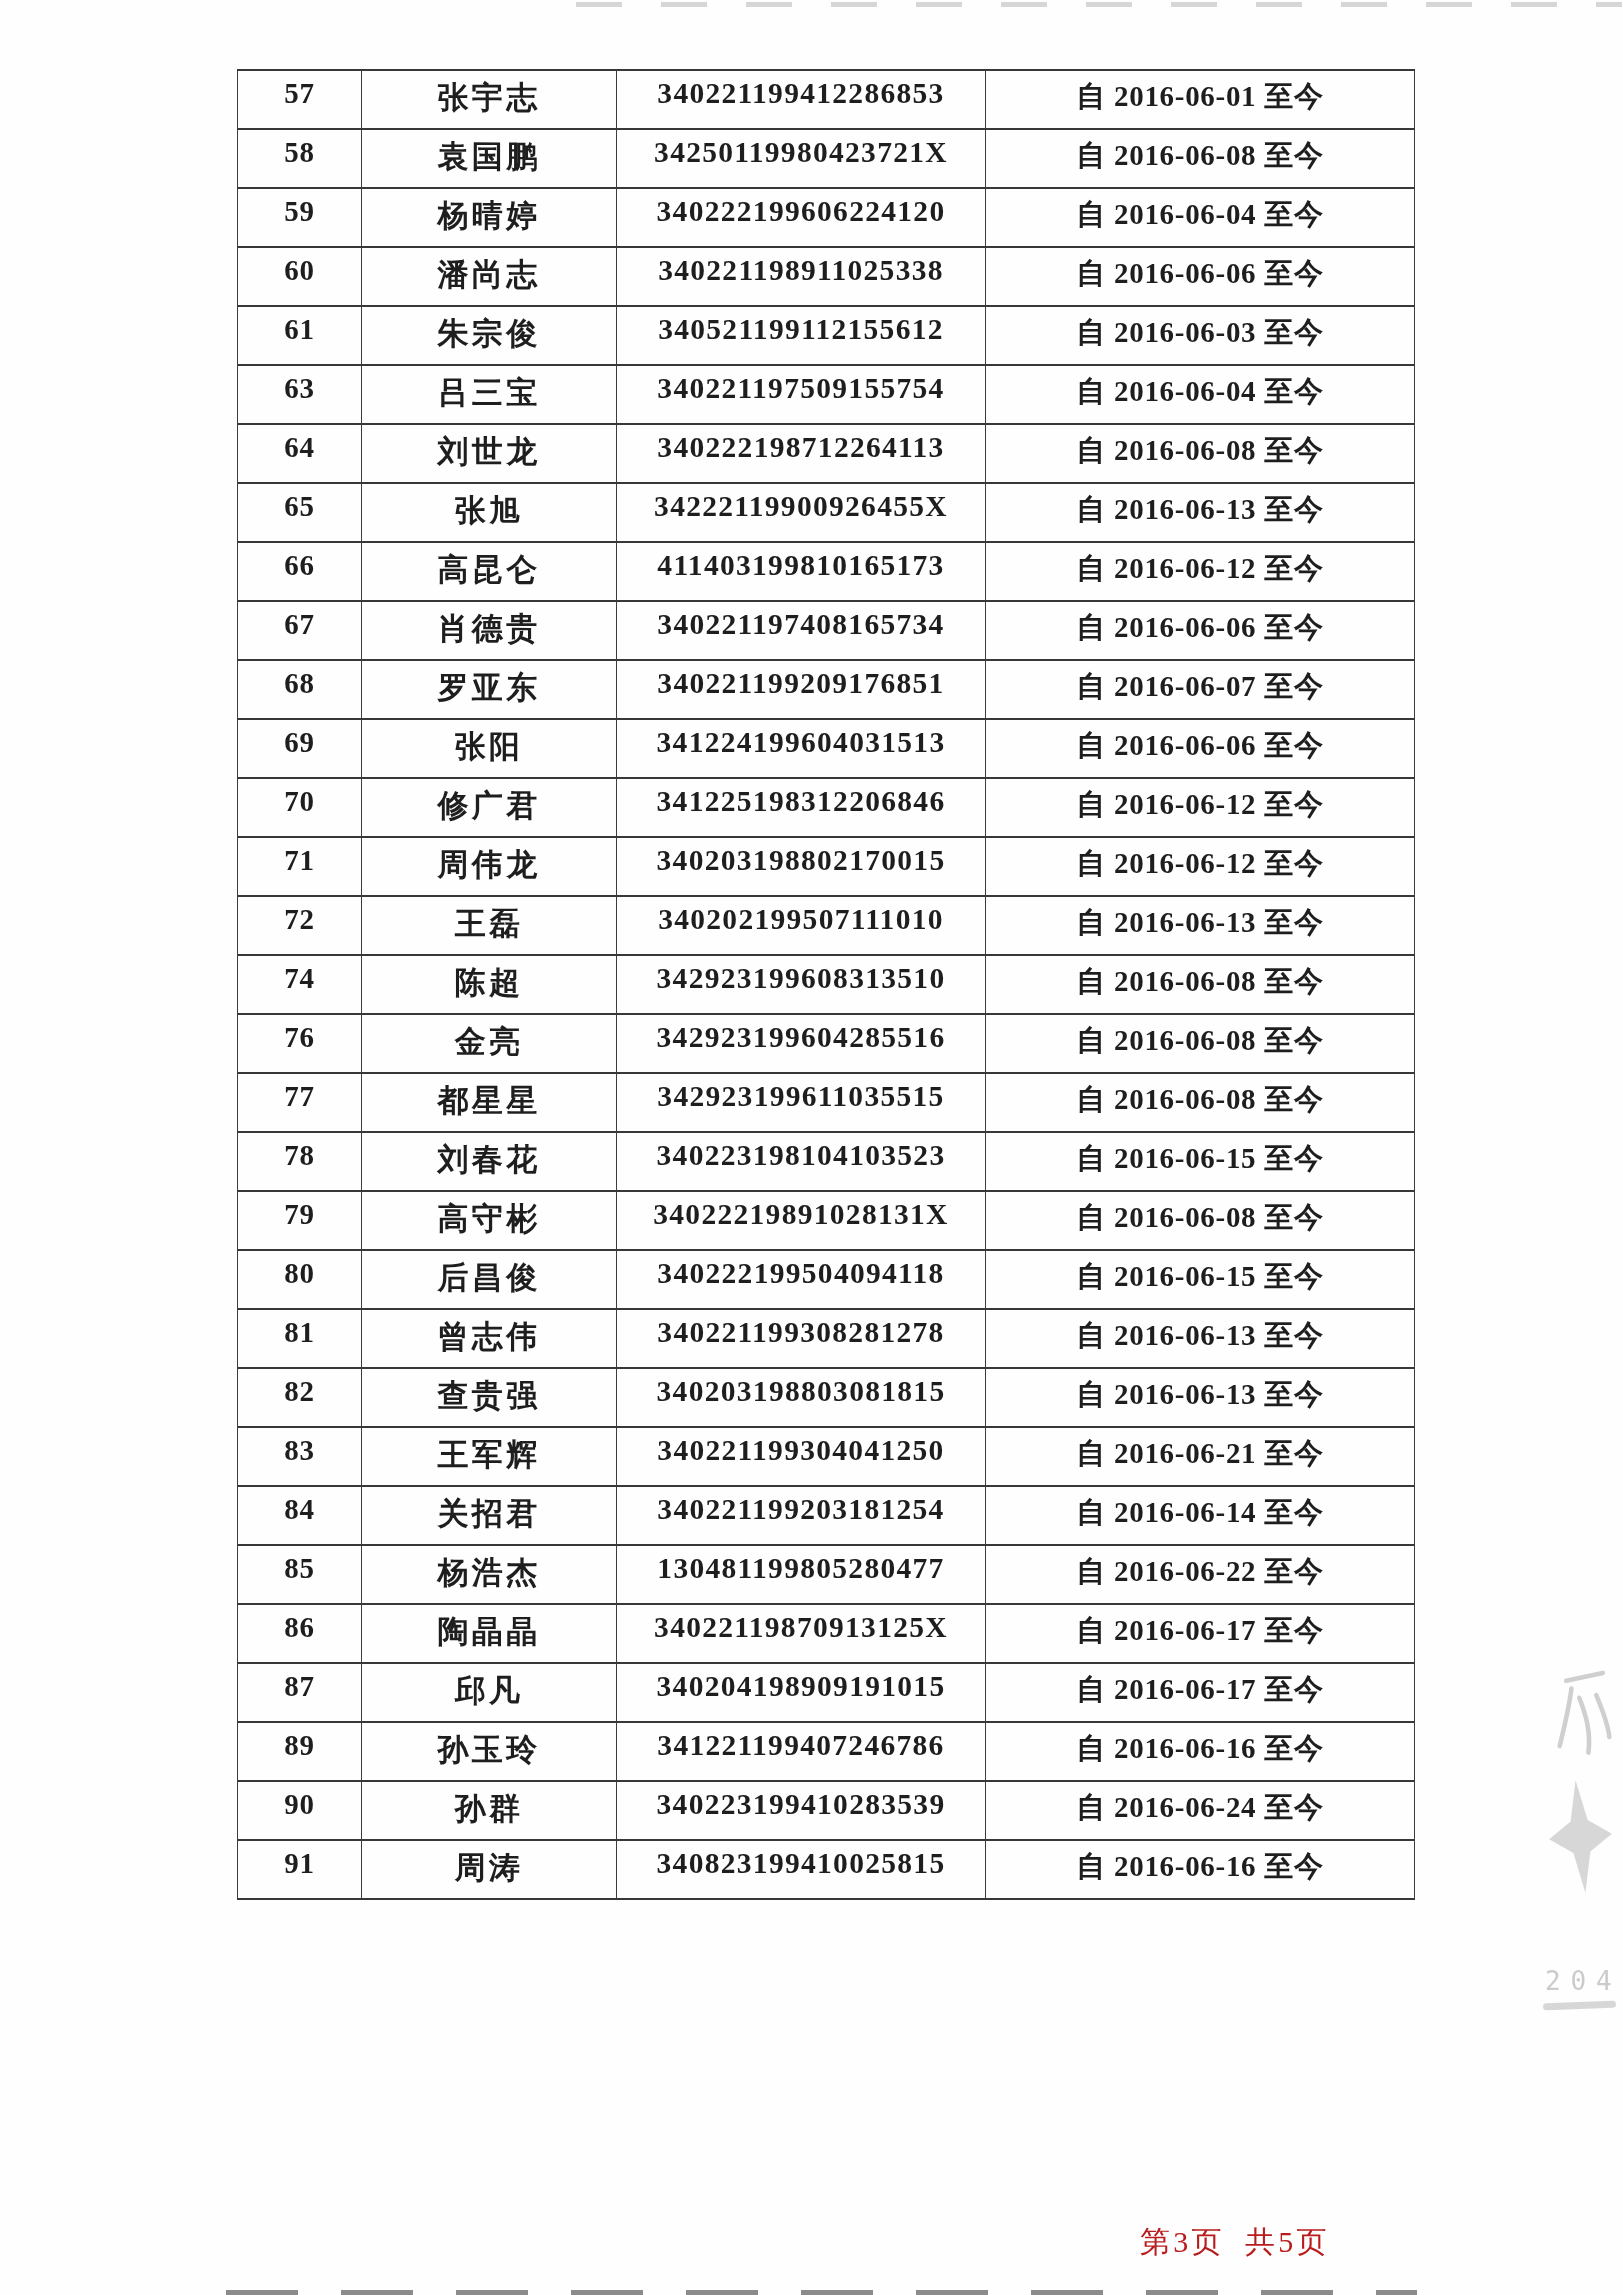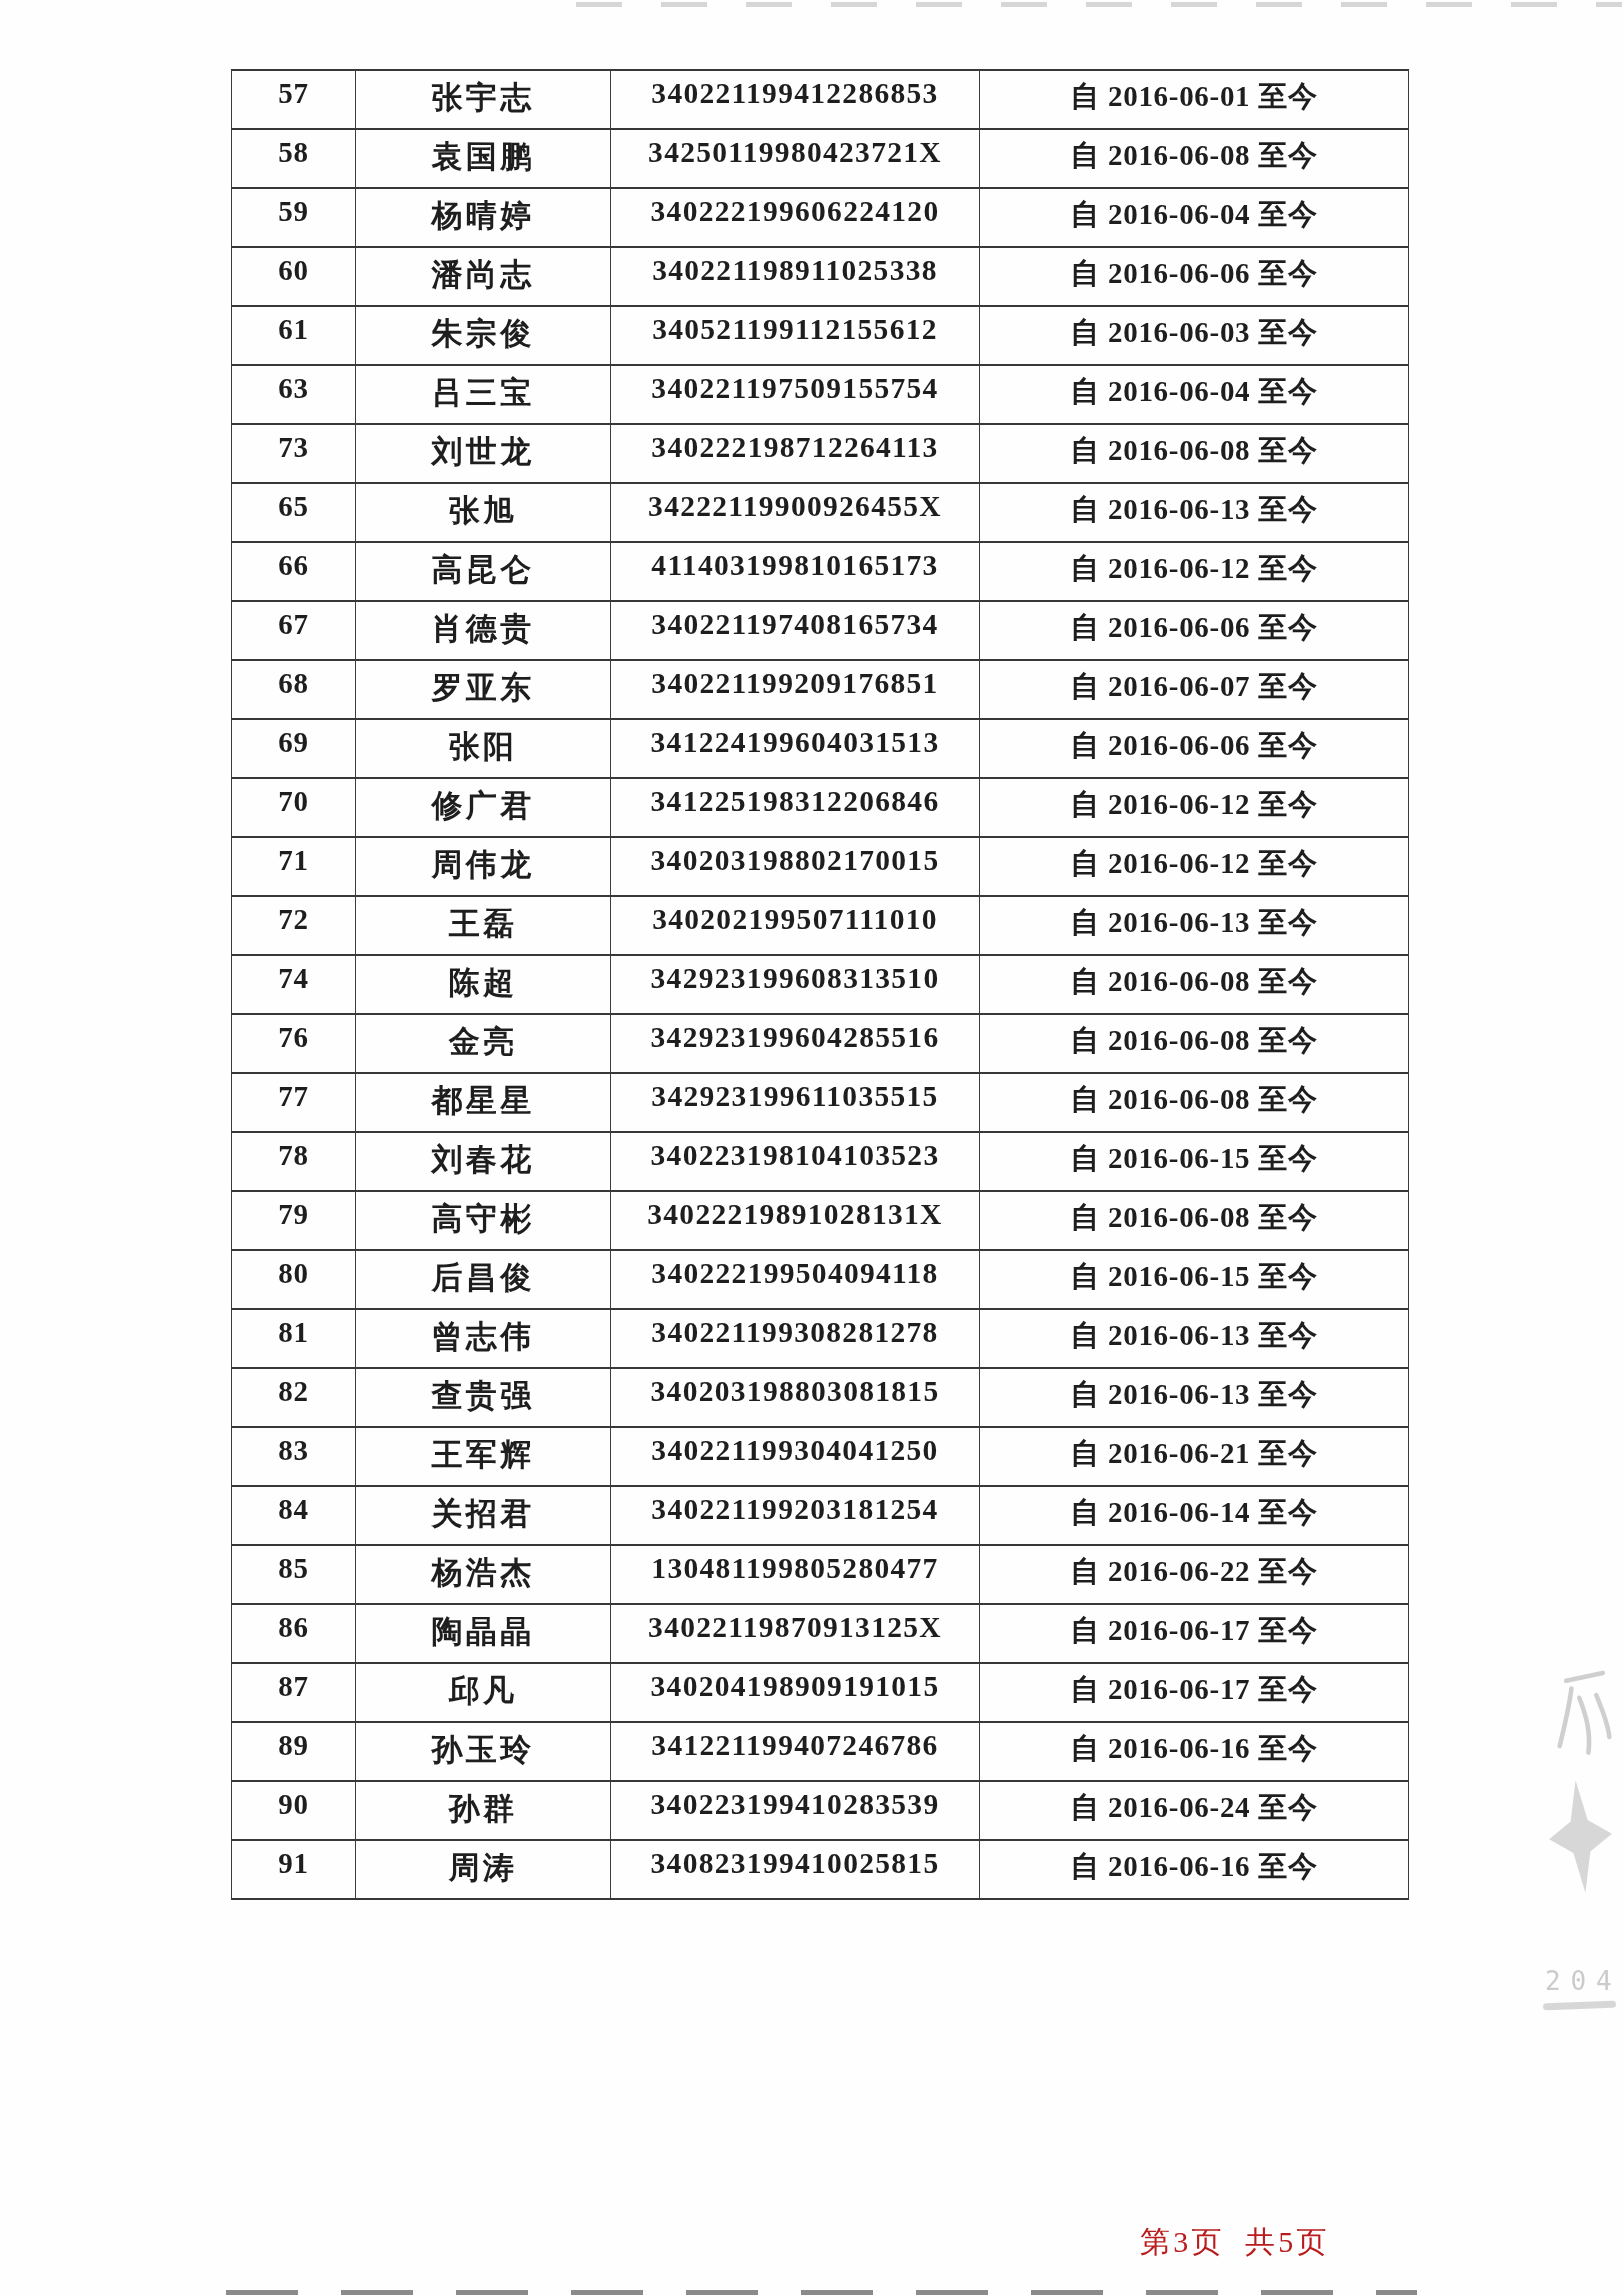--- a/index.html
+++ b/index.html
@@ -16,21 +16,21 @@
     position:absolute;top:2px;left:576px;width:1046px;height:4.6px;
     background:repeating-linear-gradient(90deg,rgba(80,80,80,.30) 0 46px,rgba(80,80,80,0) 46px 85px);
     opacity:.75;
   }
   .edge-bottom{
     position:absolute;bottom:0;left:226px;width:1191px;height:5.2px;
     background:repeating-linear-gradient(90deg,rgba(45,45,45,.55) 0 72px,rgba(45,45,45,0) 72px 115px);
   }
   
   table.roster{
-    position:absolute;left:231px;top:69px;
+    position:absolute;left:237px;top:69px;
     width:1178px;
     border-collapse:collapse;table-layout:fixed;
   }
   table.roster td{
     border-left:1.3px solid #3c3c3c;
     border-right:1.3px solid #3c3c3c;
     border-top:2px solid #383838;
     border-bottom:2px solid #383838;
     vertical-align:top;
     text-align:center;
@@ -106,21 +106,21 @@
       <td class="cell-id">340521199112155612</td>
       <td class="cell-period">自 2016-06-03 至今</td>
     </tr>
         <tr>
       <td class="cell-no">63</td>
       <td class="cell-name">吕三宝</td>
       <td class="cell-id">340221197509155754</td>
       <td class="cell-period">自 2016-06-04 至今</td>
     </tr>
         <tr>
-      <td class="cell-no">73</td>
+      <td class="cell-no">64</td>
       <td class="cell-name">刘世龙</td>
       <td class="cell-id">340222198712264113</td>
       <td class="cell-period">自 2016-06-08 至今</td>
     </tr>
         <tr>
       <td class="cell-no">65</td>
       <td class="cell-name">张旭</td>
       <td class="cell-id">34222119900926455X</td>
       <td class="cell-period">自 2016-06-13 至今</td>
     </tr>

